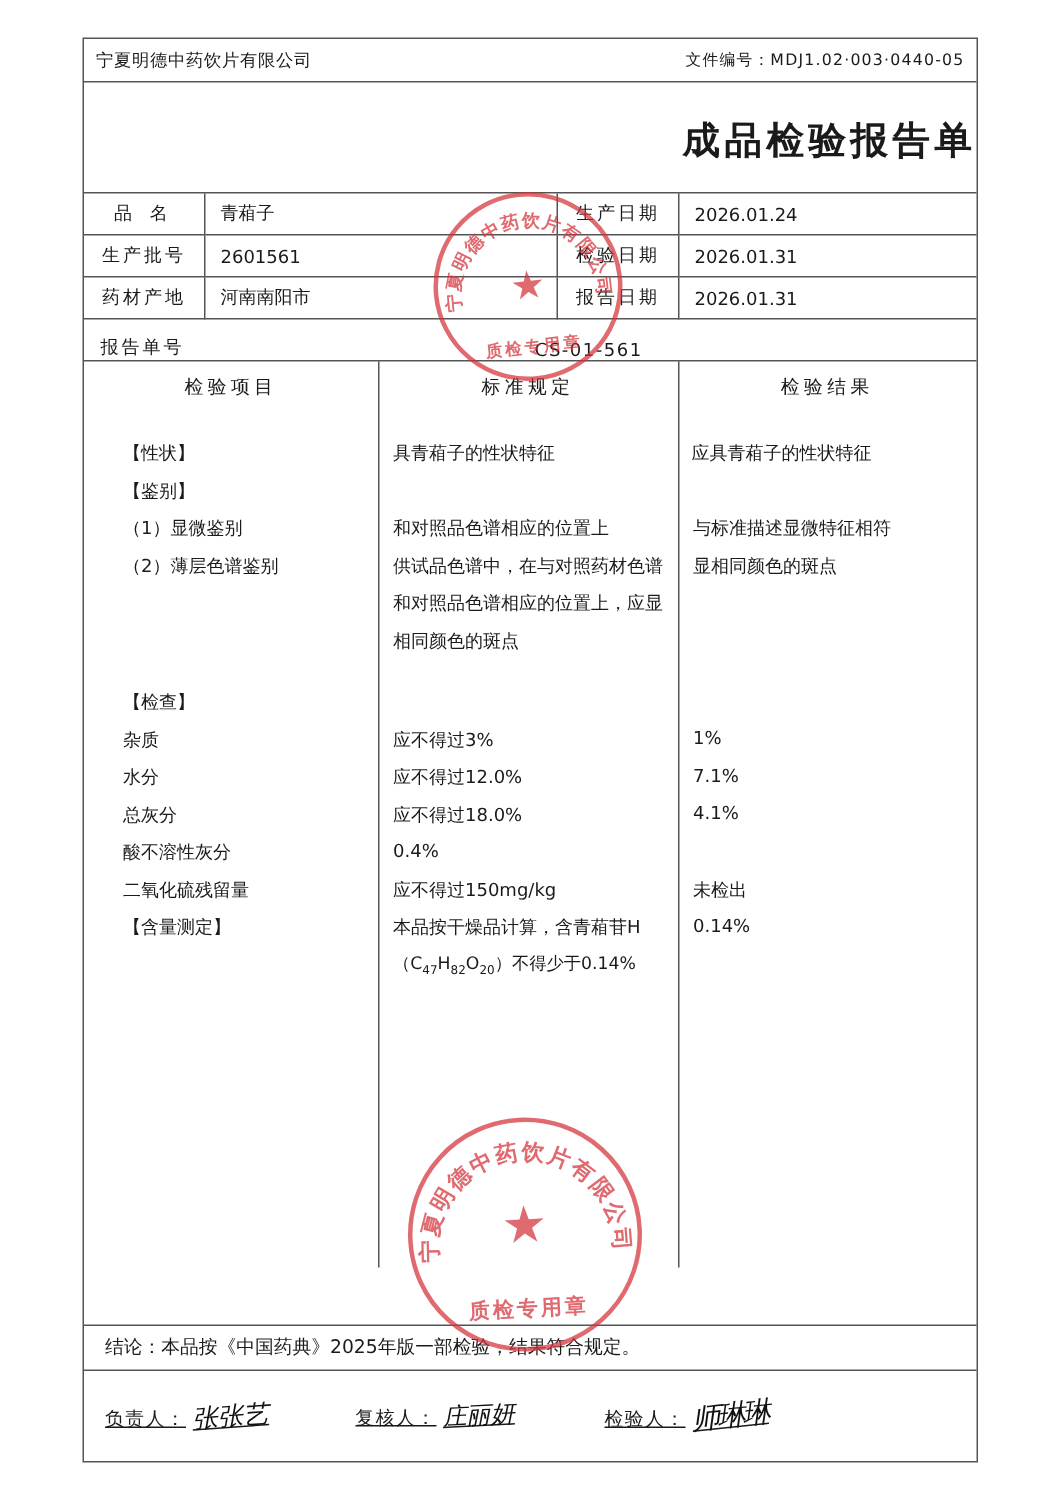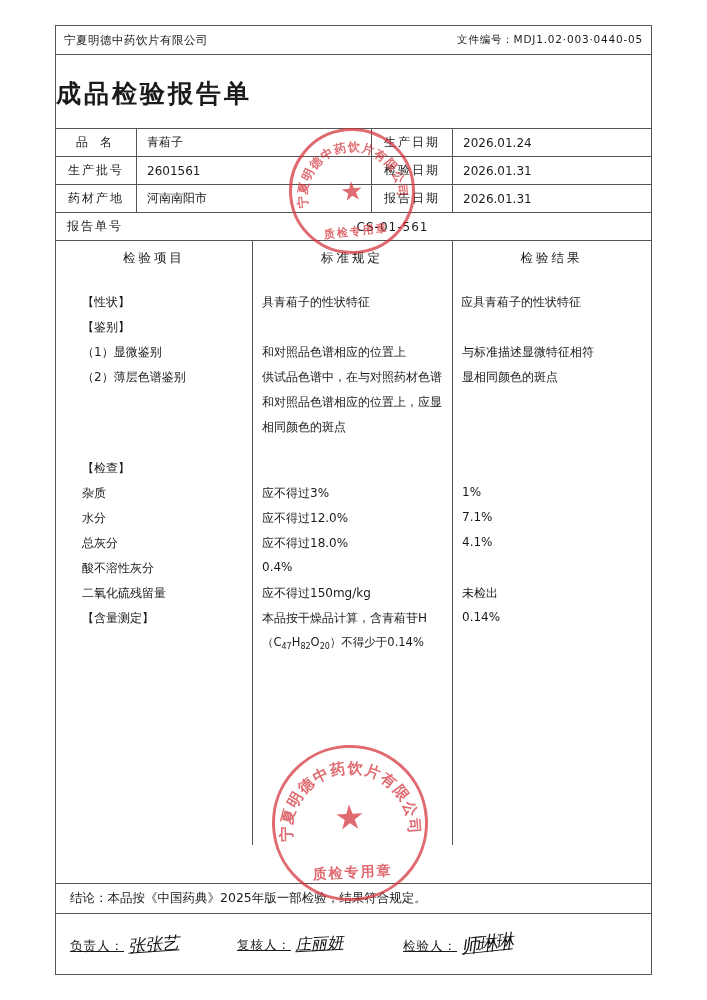--- a/index.html
+++ b/index.html
@@ -23,21 +23,21 @@
     display:flex;align-items:center;
     border-bottom:1px solid #555;
     font-size:11.5px;
     padding:0 8px;
     justify-content:space-between;
     letter-spacing:0.5px;
   }
   .hdr .left{font-size:11.5px;}
   .hdr .right{font-size:10.5px;letter-spacing:0.8px;}
   .title{
-    text-align:left;
+    text-align:right;
     font-size:25px;
     font-weight:bold;
     letter-spacing:3px;
     padding:22px 0 18px 0;
     border-bottom:1px solid #555;
     font-family:"DejaVu Serif","Liberation Serif",serif;
   }
   .info-table{
     border-collapse:collapse;
     width:100%;
@@ -66,21 +66,21 @@
   .info-table tr:last-child td{border-bottom:1px solid #555;}
   .lbl-w{width:78px;}
   .val-w1{width:218px;}
   .lbl-w2{width:84px;}
   .val-w2{width:auto;}
 
   .reportno{
     display:flex;
     height:27px;
     border-bottom:1px solid #555;
-    align-items:center;
+    align-items:flex-end;
     font-size:12px;
   }
   .reportno .rl{
     width:78px;text-align:center;letter-spacing:2px;
   }
   .reportno .rv{
     flex:1;text-align:center;letter-spacing:1px;
   }
 
   .cols-head{

